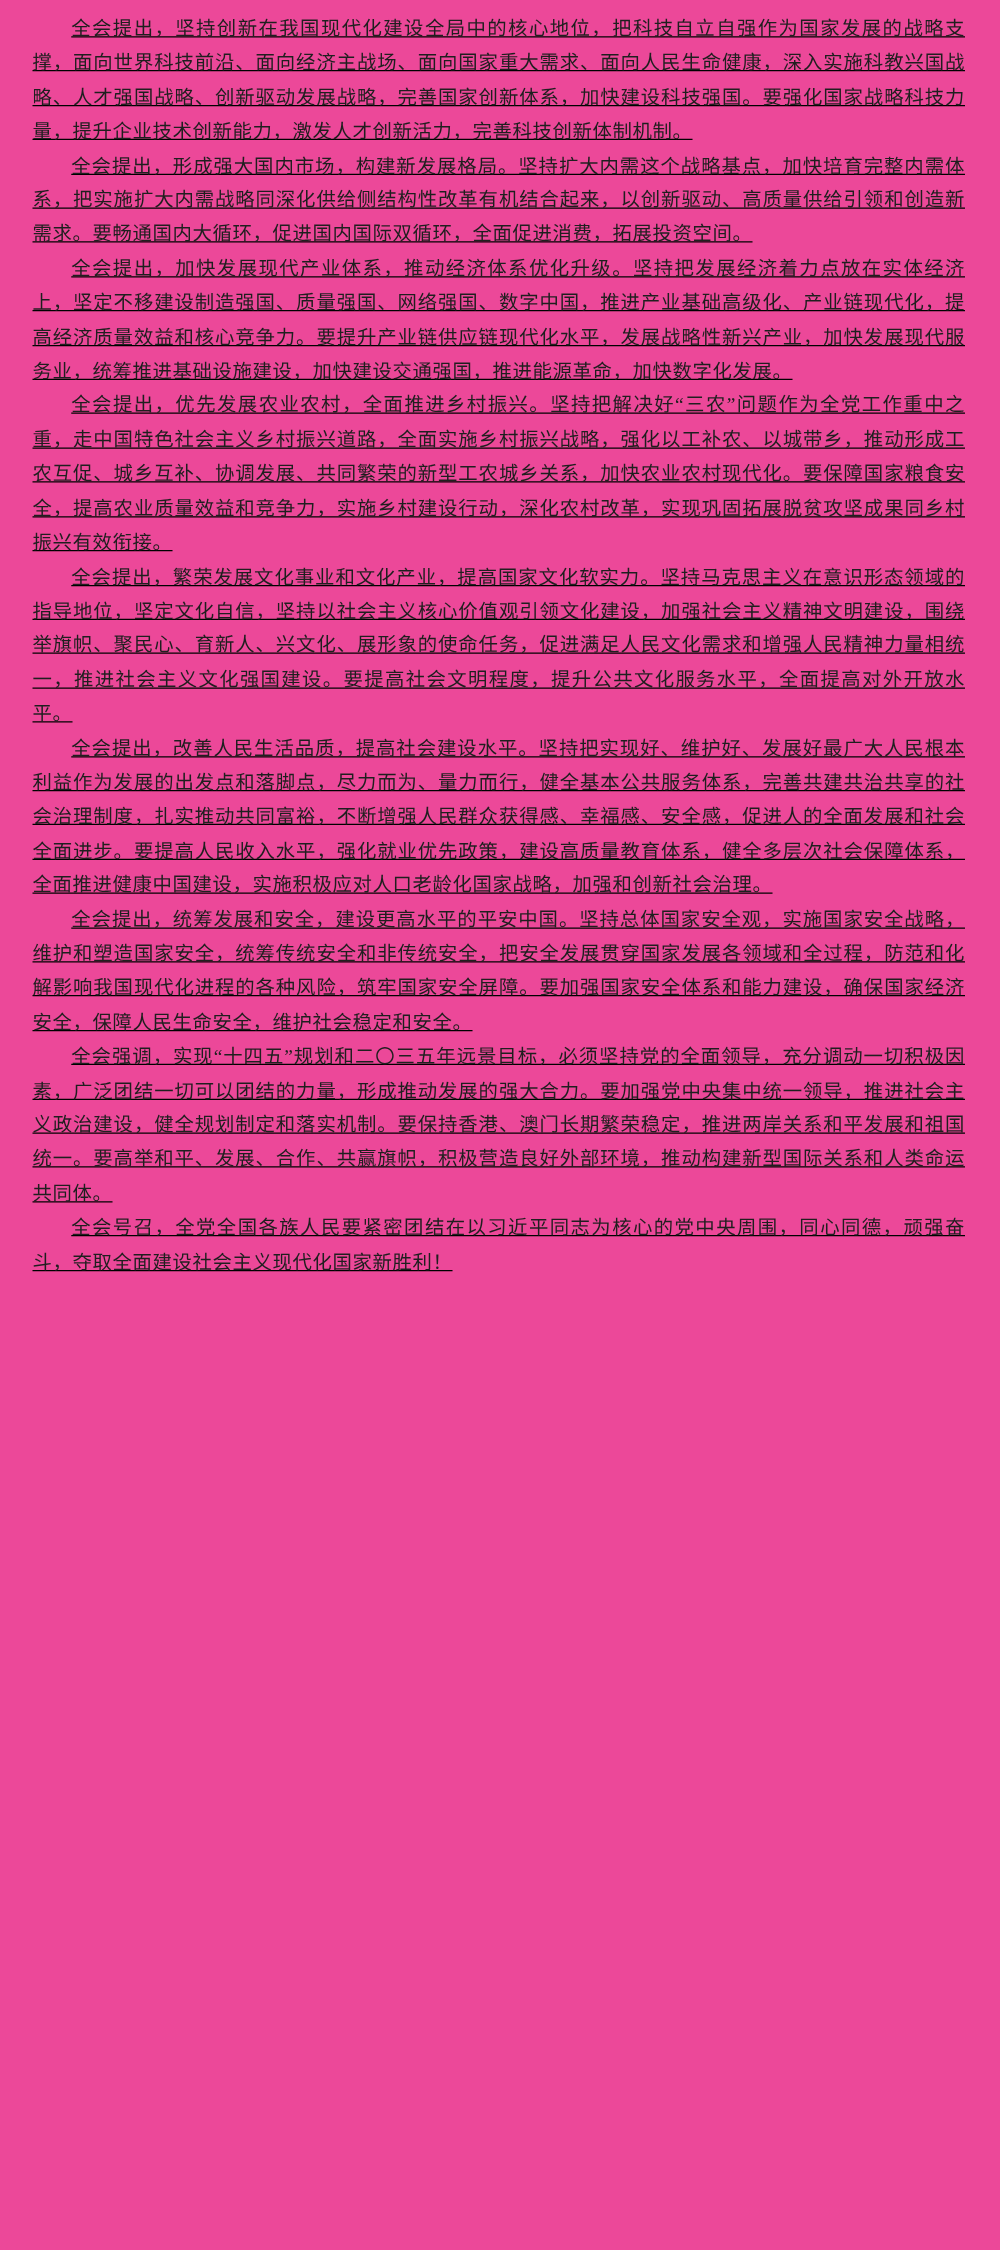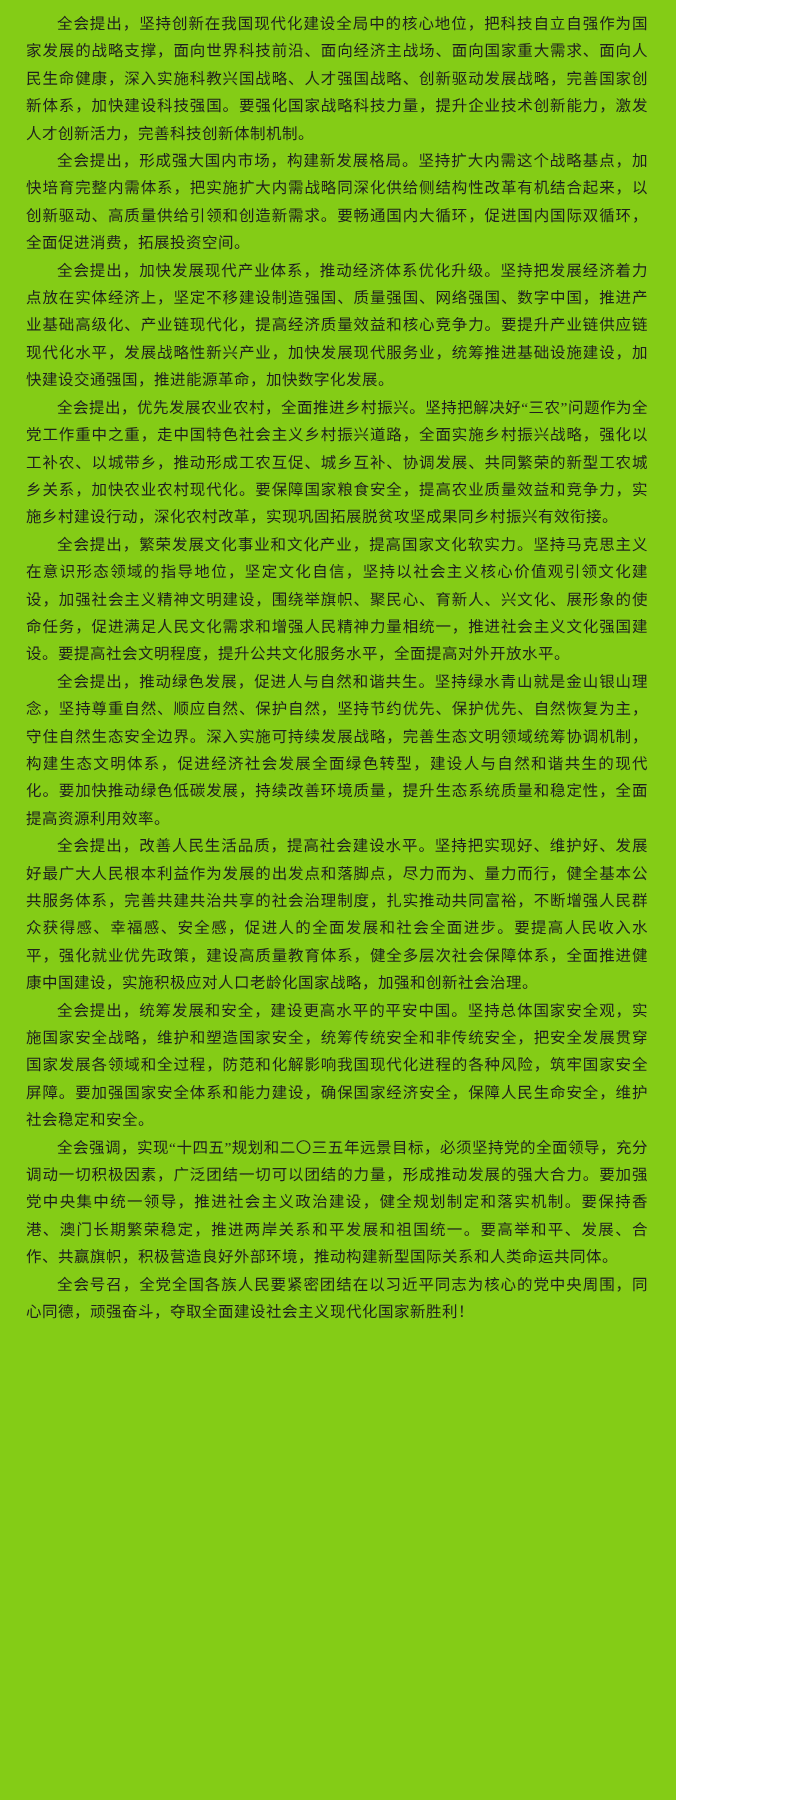--- a/index.html
+++ b/index.html
@@ -8,24 +8,25 @@
     background: #ffffff;
   }
   body {
     width: 800px;
     height: 1800px;
     overflow: hidden;
     font-family: "Liberation Serif", "DejaVu Serif", serif;
   }
   .page {
     box-sizing: border-box;
-    width: 676px;
+    width: 800px;
     height: 1800px;
     padding: 10px 28px 10px 26px;
-    background: #84cc16;
+    background: #ec4899;
+    text-decoration: underline;
   }
   .doc-body p.para {
     margin: 0;
     padding: 0;
     font-size: 15.5px;
     line-height: 27.4px;
     color: #1f1f1f;
     text-align: justify;
     text-justify: inter-ideograph;
     text-indent: 2em;
@@ -36,19 +37,18 @@
 </head>
 <body>
 
 <div class="page">
   <div class="doc-body">
       <p class="para">全会提出，坚持创新在我国现代化建设全局中的核心地位，把科技自立自强作为国家发展的战略支撑，面向世界科技前沿、面向经济主战场、面向国家重大需求、面向人民生命健康，深入实施科教兴国战略、人才强国战略、创新驱动发展战略，完善国家创新体系，加快建设科技强国。要强化国家战略科技力量，提升企业技术创新能力，激发人才创新活力，完善科技创新体制机制。</p>
       <p class="para">全会提出，形成强大国内市场，构建新发展格局。坚持扩大内需这个战略基点，加快培育完整内需体系，把实施扩大内需战略同深化供给侧结构性改革有机结合起来，以创新驱动、高质量供给引领和创造新需求。要畅通国内大循环，促进国内国际双循环，全面促进消费，拓展投资空间。</p>
       <p class="para">全会提出，加快发展现代产业体系，推动经济体系优化升级。坚持把发展经济着力点放在实体经济上，坚定不移建设制造强国、质量强国、网络强国、数字中国，推进产业基础高级化、产业链现代化，提高经济质量效益和核心竞争力。要提升产业链供应链现代化水平，发展战略性新兴产业，加快发展现代服务业，统筹推进基础设施建设，加快建设交通强国，推进能源革命，加快数字化发展。</p>
       <p class="para">全会提出，优先发展农业农村，全面推进乡村振兴。坚持把解决好“三农”问题作为全党工作重中之重，走中国特色社会主义乡村振兴道路，全面实施乡村振兴战略，强化以工补农、以城带乡，推动形成工农互促、城乡互补、协调发展、共同繁荣的新型工农城乡关系，加快农业农村现代化。要保障国家粮食安全，提高农业质量效益和竞争力，实施乡村建设行动，深化农村改革，实现巩固拓展脱贫攻坚成果同乡村振兴有效衔接。</p>
       <p class="para">全会提出，繁荣发展文化事业和文化产业，提高国家文化软实力。坚持马克思主义在意识形态领域的指导地位，坚定文化自信，坚持以社会主义核心价值观引领文化建设，加强社会主义精神文明建设，围绕举旗帜、聚民心、育新人、兴文化、展形象的使命任务，促进满足人民文化需求和增强人民精神力量相统一，推进社会主义文化强国建设。要提高社会文明程度，提升公共文化服务水平，全面提高对外开放水平。</p>
-      <p class="para">全会提出，推动绿色发展，促进人与自然和谐共生。坚持绿水青山就是金山银山理念，坚持尊重自然、顺应自然、保护自然，坚持节约优先、保护优先、自然恢复为主，守住自然生态安全边界。深入实施可持续发展战略，完善生态文明领域统筹协调机制，构建生态文明体系，促进经济社会发展全面绿色转型，建设人与自然和谐共生的现代化。要加快推动绿色低碳发展，持续改善环境质量，提升生态系统质量和稳定性，全面提高资源利用效率。</p>
       <p class="para">全会提出，改善人民生活品质，提高社会建设水平。坚持把实现好、维护好、发展好最广大人民根本利益作为发展的出发点和落脚点，尽力而为、量力而行，健全基本公共服务体系，完善共建共治共享的社会治理制度，扎实推动共同富裕，不断增强人民群众获得感、幸福感、安全感，促进人的全面发展和社会全面进步。要提高人民收入水平，强化就业优先政策，建设高质量教育体系，健全多层次社会保障体系，全面推进健康中国建设，实施积极应对人口老龄化国家战略，加强和创新社会治理。</p>
       <p class="para">全会提出，统筹发展和安全，建设更高水平的平安中国。坚持总体国家安全观，实施国家安全战略，维护和塑造国家安全，统筹传统安全和非传统安全，把安全发展贯穿国家发展各领域和全过程，防范和化解影响我国现代化进程的各种风险，筑牢国家安全屏障。要加强国家安全体系和能力建设，确保国家经济安全，保障人民生命安全，维护社会稳定和安全。</p>
       <p class="para">全会强调，实现“十四五”规划和二〇三五年远景目标，必须坚持党的全面领导，充分调动一切积极因素，广泛团结一切可以团结的力量，形成推动发展的强大合力。要加强党中央集中统一领导，推进社会主义政治建设，健全规划制定和落实机制。要保持香港、澳门长期繁荣稳定，推进两岸关系和平发展和祖国统一。要高举和平、发展、合作、共赢旗帜，积极营造良好外部环境，推动构建新型国际关系和人类命运共同体。</p>
       <p class="para">全会号召，全党全国各族人民要紧密团结在以习近平同志为核心的党中央周围，同心同德，顽强奋斗，夺取全面建设社会主义现代化国家新胜利！</p>
     </div>
 </div>
 
 </body></html>

